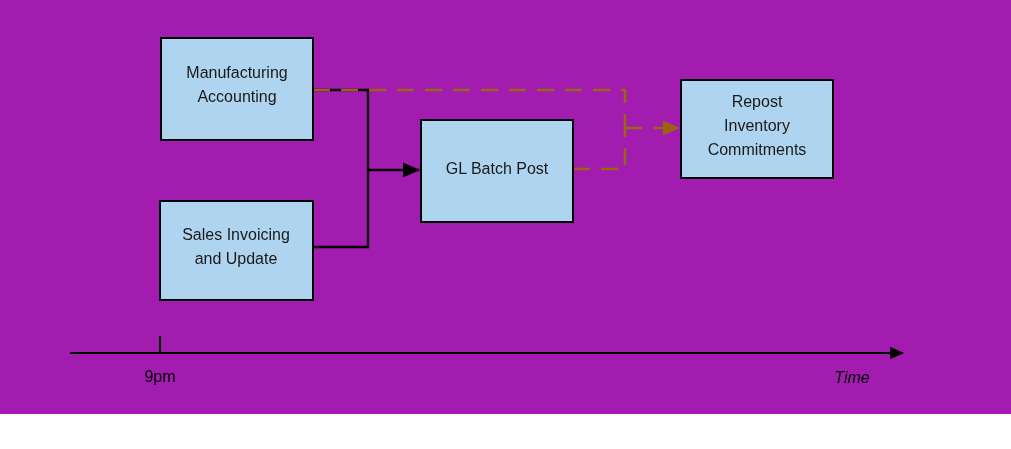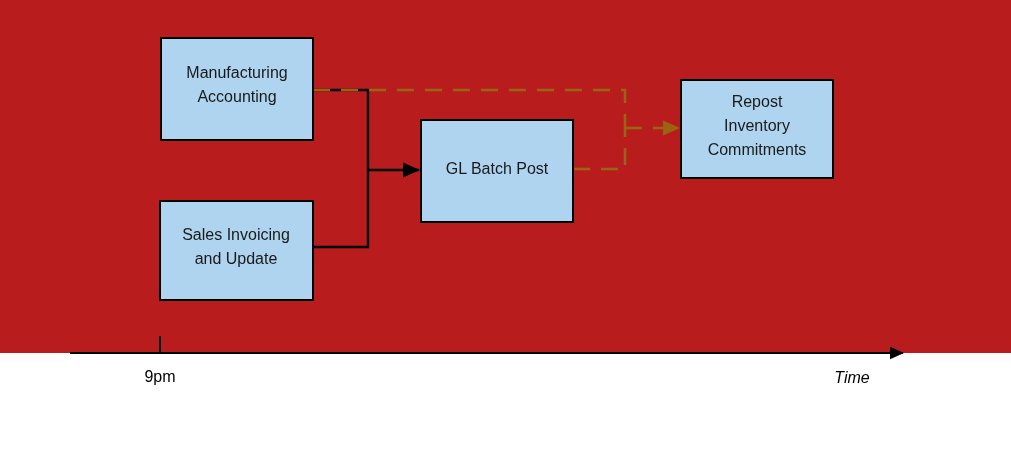--- a/index.html
+++ b/index.html
@@ -10,22 +10,22 @@
   }
   body {
     width: 1011px;
     height: 449px;
     overflow: hidden;
     font-family: "Liberation Sans", sans-serif;
   }
   #diagram-root {
     position: relative;
     width: 1011px;
-    height: 353px;
-    background: #b91c1c;
+    height: 414px;
+    background: #a21caf;
   }
   svg#diagram-canvas {
     position: absolute;
     top: 0;
     left: 0;
     width: 1011px;
     height: 449px;
     display: block;
   }
   .node-box {

